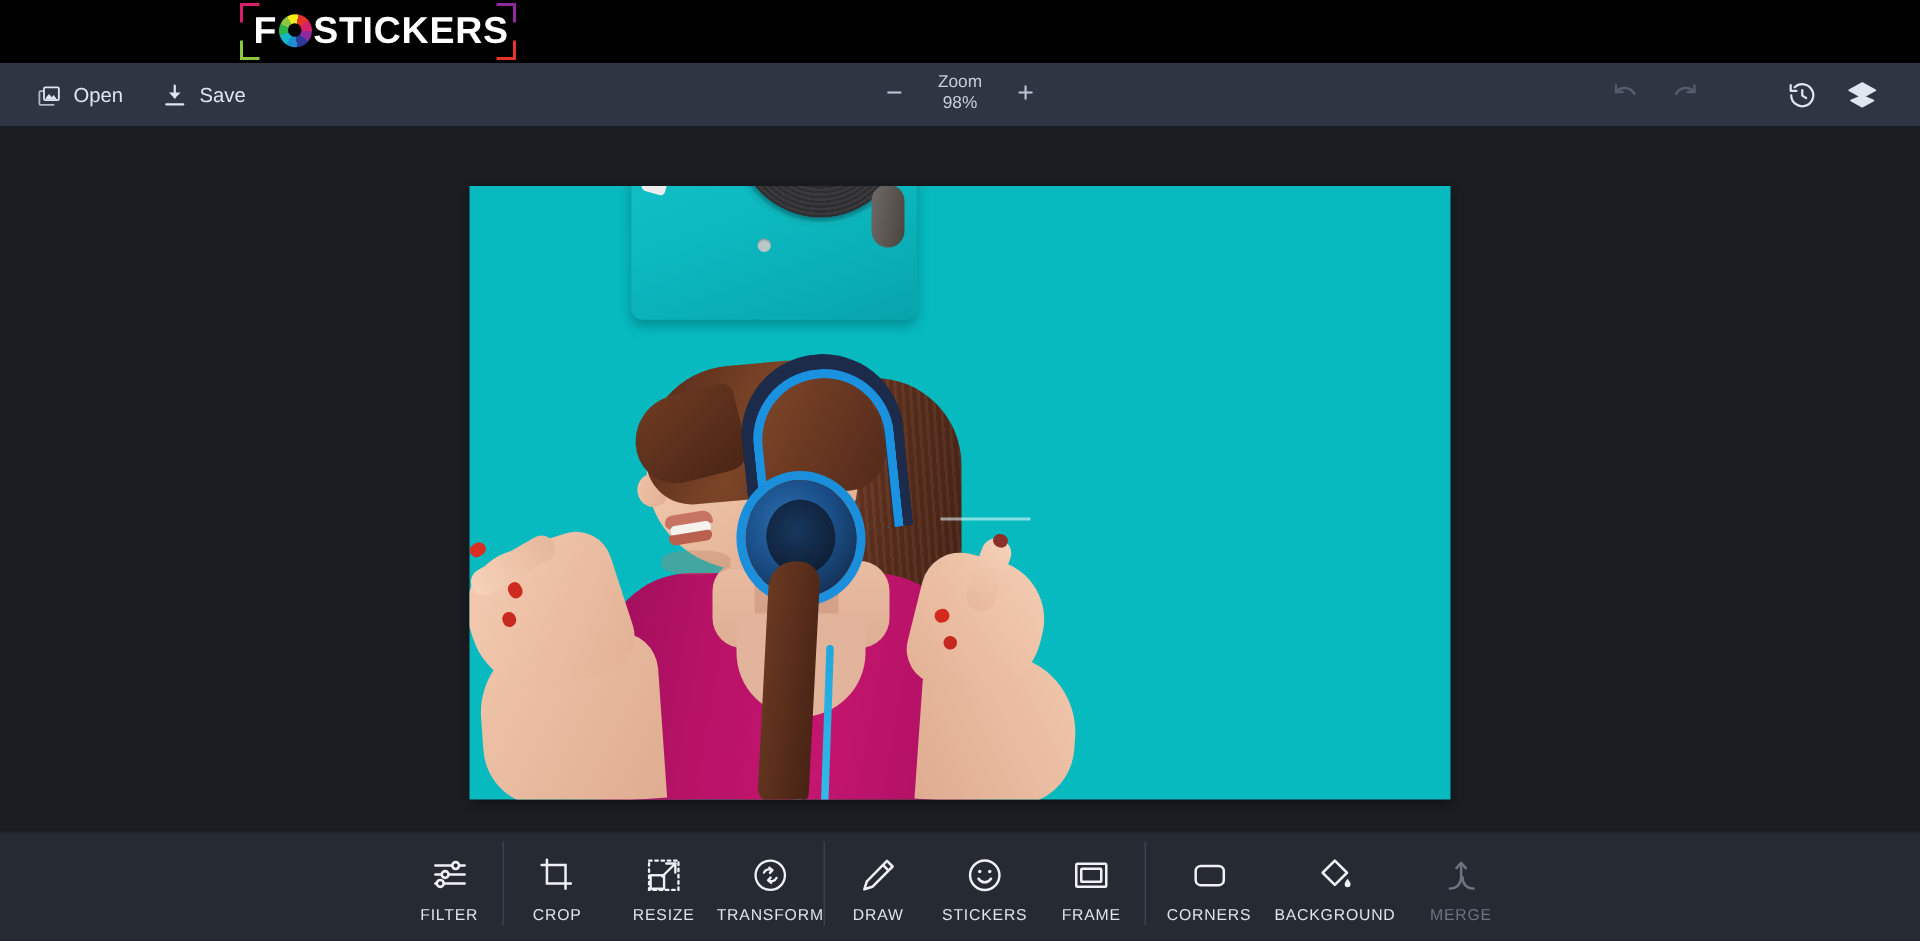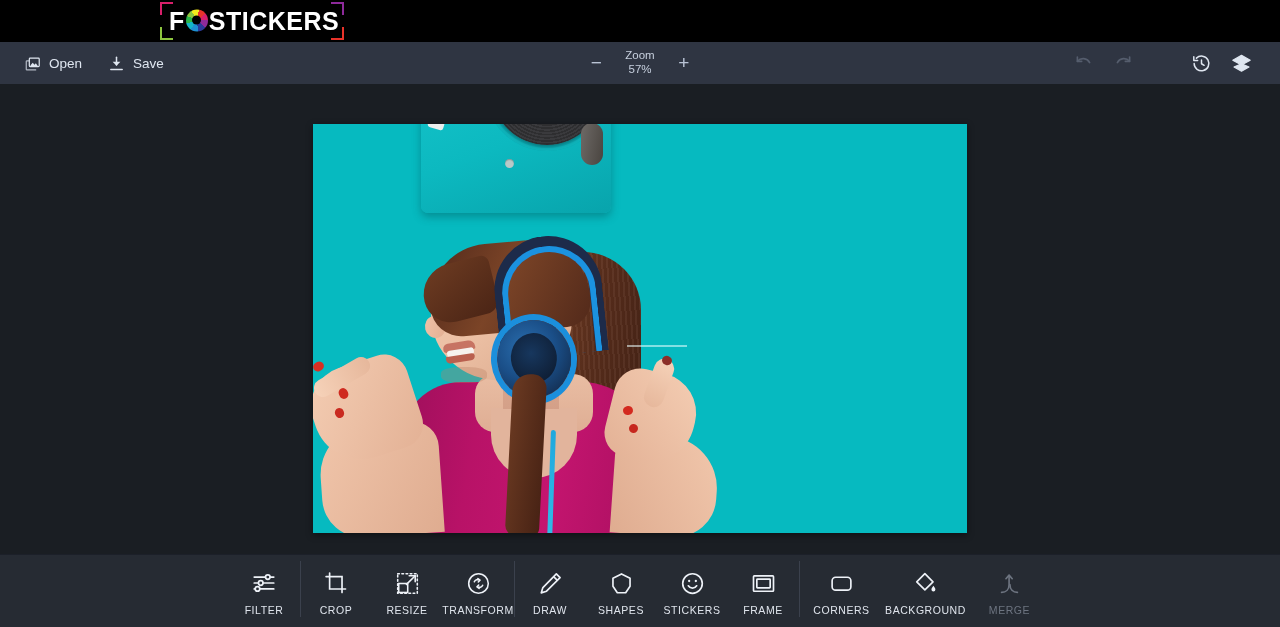--- a/index.html
+++ b/index.html
@@ -496,21 +496,21 @@
         <span class="lbl">Save</span>
       </div>
     </div>
 
     <div class="zoom-group">
       <div class="zoom-pm">
         <span>−</span>
       </div>
       <div class="zoom-readout">
         <span class="zl">Zoom</span>
-        <span class="zv">57%</span>
+        <span class="zv">98%</span>
       </div>
       <div class="zoom-pm">
         <span>+</span>
       </div>
     </div>
 
     <div class="tb-right">
       <div class="icon-btn disabled">
         <svg width="21" height="21" viewBox="0 0 24 24" fill="none" stroke="#555d6d" stroke-width="1.9" stroke-linecap="round" stroke-linejoin="round">
           <path d="M5 9.5c4-4.5 11-4 14 1.5"></path>
@@ -670,28 +670,20 @@
           <span class="ic">
             <svg width="25" height="25" viewBox="0 0 24 24" fill="none" stroke="#eef2f8" stroke-width="1.6" stroke-linejoin="round">
               <path d="M17.6 2.8l3.6 3.6L8.2 19.4 3.1 21l1.6-5.1z"></path>
               <path d="M15 5.4l3.6 3.6"></path>
             </svg>
           </span>
           <span class="tl">DRAW</span>
         </div>
         <div class="tool">
           <span class="ic">
-            <svg width="25" height="25" viewBox="0 0 24 24" fill="none" stroke="#eef2f8" stroke-width="1.6" stroke-linejoin="round">
-              <path d="M12 2.8L20.2 7v7.6L16 20.9H8L3.8 14.6V7z"></path>
-            </svg>
-          </span>
-          <span class="tl">SHAPES</span>
-        </div>
-        <div class="tool">
-          <span class="ic">
             <svg width="25" height="25" viewBox="0 0 24 24" fill="none" stroke="#eef2f8" stroke-width="1.6" stroke-linecap="round">
               <circle cx="12" cy="12" r="9.4"></circle>
               <circle cx="8.8" cy="9.6" r="1.1" fill="#eef2f8" stroke="none"></circle>
               <circle cx="15.2" cy="9.6" r="1.1" fill="#eef2f8" stroke="none"></circle>
               <path d="M8 14.2c1 1.5 2.4 2.3 4 2.3s3-.8 4-2.3"></path>
             </svg>
           </span>
           <span class="tl">STICKERS</span>
         </div>
         <div class="tool">

